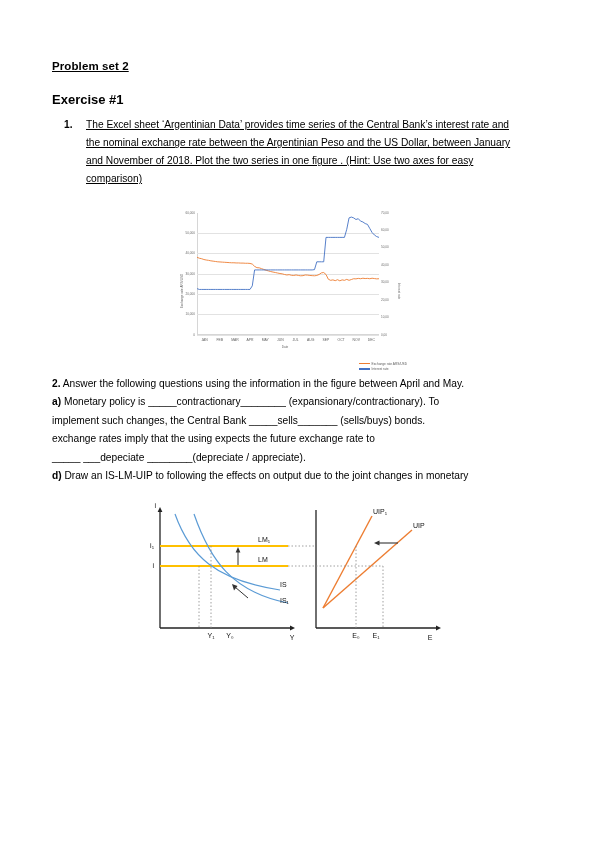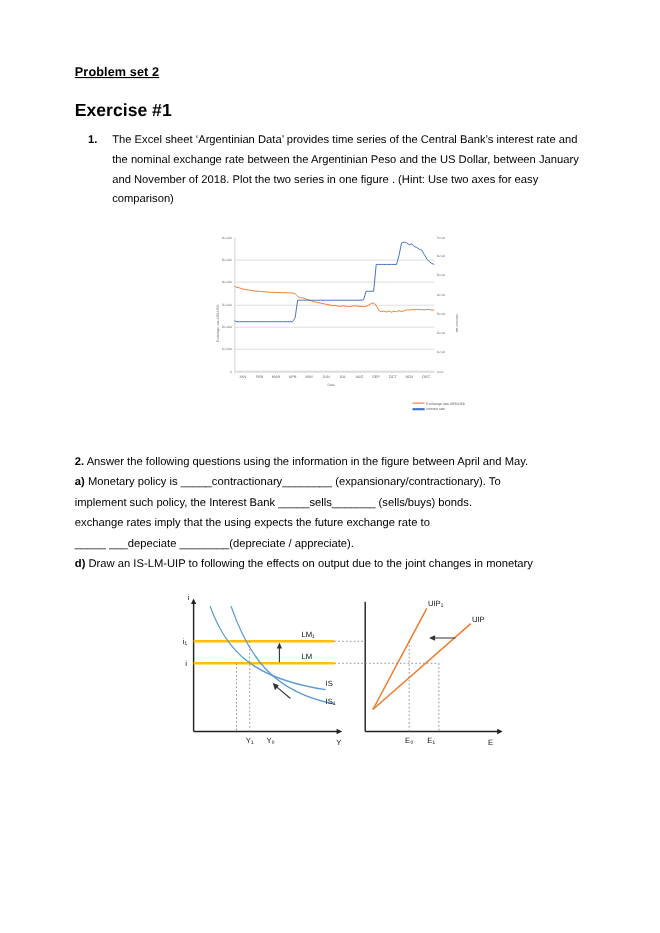--- a/index.html
+++ b/index.html
@@ -16,54 +16,55 @@
     position: relative;
   }
   .page {
     position: absolute;
     inset: 0;
     background: #fff;
     padding: 0;
   }
   .content {
     position: absolute;
-    left: 68px;
+    left: 52px;
     top: 60px;
     width: 466px;
   }
 
   
   .doc-title {
     font-size: 11.5px;
     font-weight: bold;
     text-decoration: underline;
     letter-spacing: 0.1px;
     margin: 0 0 20px 0;
   }
   .ex-title {
-    font-size: 16px;
+    font-size: 13px;
     font-weight: bold;
     margin: 0 0 9px 0;
   }
 
   
   .q1 {
     display: flex;
     font-size: 10.2px;
     line-height: 1.78;
     margin-left: 12px;
   }
   .q1-num {
     font-weight: bold;
     width: 22px;
     flex: 0 0 22px;
   }
   .q1-body {
     flex: 1 1 auto;
     text-align: left;
+    text-decoration: underline;
   }
 
   
   .chart-wrap {
     margin: 18px 0 0 0;
     display: flex;
     justify-content: center;
   }
   .chart {
     position: relative;
@@ -154,21 +155,20 @@
     justify-content: flex-start;
   }
   .legend-swatch {
     width: 11px;
     height: 1.4px;
     display: inline-block;
   }
 
   
   .q2 {
-    margin-top: 34px;
     font-size: 10.2px;
     line-height: 1.82;
   }
   .q2 p { margin: 0; }
   .q2 b { font-weight: bold; }
 
   
   .diagram-wrap {
     margin-top: 12px;
     display: flex;
@@ -260,21 +260,21 @@
               <span class="legend-swatch" style="background: rgb(68, 114, 196);"></span>
               <span>Interest rate</span>
             </div>
           </div>
       </div>
     </div>
 
     <div class="q2">
       <p><b>2.</b><span> Answer the following questions using the information in the figure between April and May.</span></p>
       <p><b>a)</b><span> Monetary policy is _____contractionary________ (expansionary/contractionary). To</span></p>
-      <p>implement such policy, the Interest Bank _____sells_______ (sells/buys) bonds.</p>
+      <p>implement such changes, the Central Bank _____sells_______ (sells/buys) bonds.</p>
       <p>exchange rates imply that the using expects the  future exchange rate to</p>
       <p>_____ ___depeciate ________(depreciate / appreciate).</p>
       <p><b>d)</b><span> Draw an IS-LM-UIP  to following the effects on output due to the joint changes in monetary</span></p>
     </div>
 
     <div class="diagram-wrap">
       <svg class="diagram" viewBox="0 0 330 152">
 
         <g>
 

